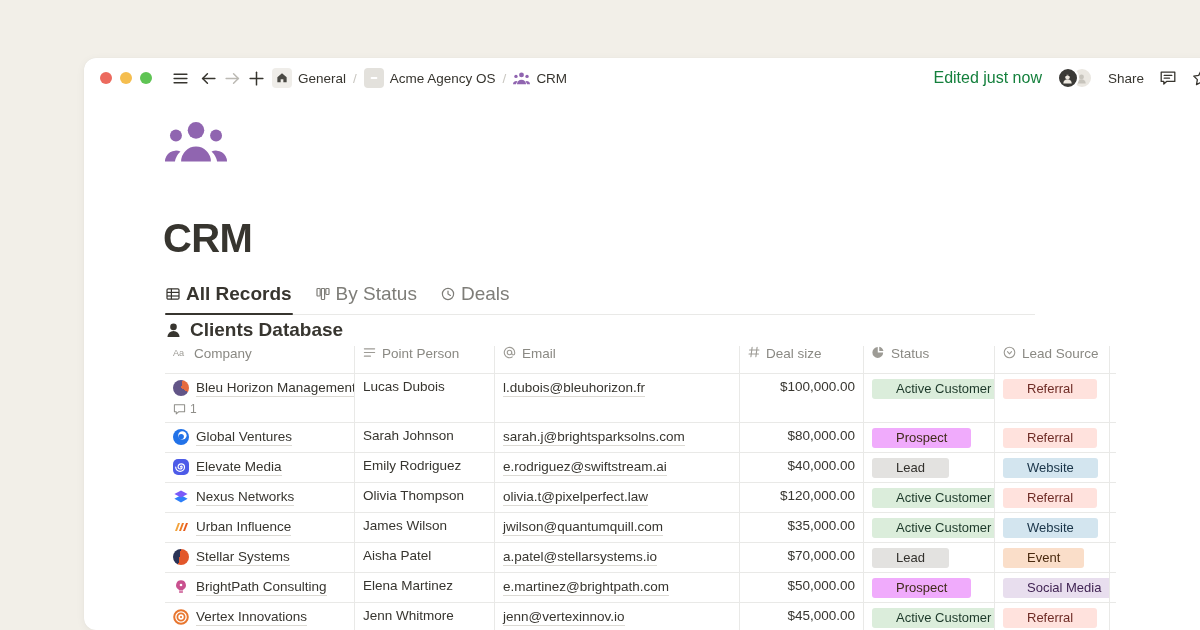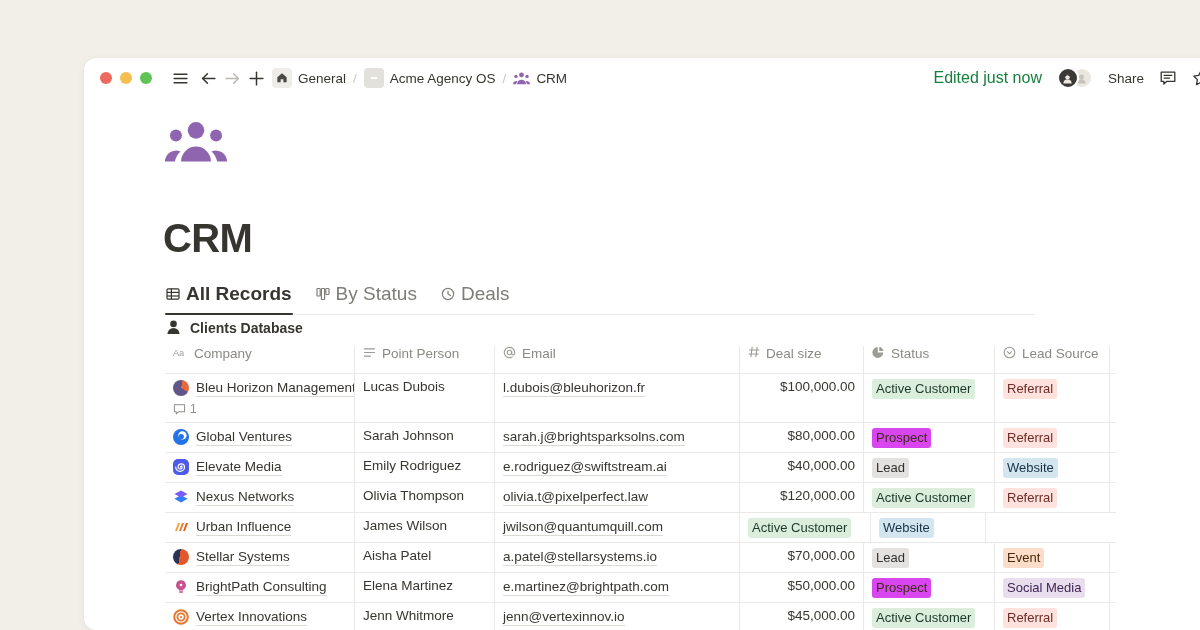--- a/index.html
+++ b/index.html
@@ -32,40 +32,40 @@
   .page-title { position:absolute; left:79px; top:158px; font-size:40px; font-weight:700; letter-spacing:-.6px; color:#37352F; }
 
   
   .tabs { position:absolute; left:81px; top:221px; width:870px; display:flex; gap:22px; border-bottom:1px solid #E9E9E7; }
   .tab { display:flex; align-items:center; gap:6px; font-size:19px; padding:4px 1px 9px 1px; color:#7E7D78; position:relative; cursor:pointer; }
   .tab.active { color:#37352F; font-weight:600; }
   .tab.active::after { content:""; position:absolute; left:0; right:0; bottom:-1px; height:2px; background:#37352F; border-radius:1px; }
 
   
   .section { position:absolute; left:81px; top:261px; display:flex; align-items:center; gap:8px; }
-  .section-title { font-size:14px; font-weight:700; color:#37352F; }
+  .section-title { font-size:19px; font-weight:700; color:#37352F; }
 
   
   .table { position:absolute; left:81px; top:288px; width:951px; font-size:13.5px; }
   .thead { display:flex; height:28px; border-bottom:1px solid #E9E9E7; color:#8A8983; }
   .th { display:flex; align-items:flex-start; gap:6px; padding:0 8px; border-right:1px solid #E9E9E7; overflow:hidden; white-space:nowrap; cursor:pointer; }
   .tr { display:flex; height:30px; border-bottom:1px solid #E9E9E7; }
   .tr.tall { height:49px; }
   .td { padding:5px 8px; border-right:1px solid #E9E9E7; display:flex; align-items:flex-start; overflow:hidden; white-space:nowrap; }
   .c-company{ width:190px; } .c-person{ width:140px; } .c-email{ width:245px; }
   .c-deal{ width:124px; justify-content:flex-end; } .c-status{ width:131px; } .c-source{ width:115px; }
   .company-line { display:flex; align-items:center; gap:7px; }
   .company-name { font-weight:500; color:#37352F; border-bottom:1px solid #DCDAD4; line-height:17px; cursor:pointer; }
   .email-text { color:#37352F; border-bottom:1px solid #DCDAD4; line-height:17px; cursor:pointer; }
   .deal-text { color:#37352F; }
   .comment-badge { display:flex; align-items:center; gap:4px; color:#8F8E89; font-size:12px; margin-top:5px; cursor:pointer; }
   .cellwrap { display:flex; flex-direction:column; align-items:flex-start; }
-  .tag { display:inline-block; border-radius:3px; padding:0 4px; height:20px; line-height:20px; font-size:13px; cursor:pointer; }
+  .tag { display:inline-block; border-radius:3px; padding:0 24px; height:20px; line-height:20px; font-size:13px; cursor:pointer; }
   .tag.green{ background:#DBEDDB; color:#1C3829; }
-  .tag.yellow{ background:#d946ef; color:#402C1B; }
+  .tag.yellow{ background:#f0abfc; color:#402C1B; }
   .tag.gray{ background:#E3E2E0; color:#32302C; }
   .tag.red{ background:#FFE2DD; color:#6E2B25; }
   .tag.blue{ background:#D3E5EF; color:#183347; }
   .tag.orange{ background:#FADEC9; color:#49290E; }
   .tag.purple{ background:#E8DEEE; color:#412454; }
 
   .cicon { width:16px; height:16px; border-radius:50%; flex:none; }
   .cicon.pie { background:conic-gradient(from 12deg, #E56A3F 0deg 108deg, #625587 108deg 360deg); }
   .cicon.duo { background:linear-gradient(100deg, #2A3356 0 42%, #E2572B 42% 100%); }
   svg { display:block; }
@@ -441,20 +441,23 @@
             </svg>
           <span class="company-name">Urban Influence</span>
         </div>
       </div>
       <div class="td c-person">
           <span>James Wilson</span>
         </div>
       <div class="td c-email">
           <span class="email-text">jwilson@quantumquill.com</span>
         </div>
+      <div class="td c-deal">
+          <span class="deal-text">$35,000.00</span>
+        </div>
       <div class="td c-status">
           <span class="tag green">Active Customer</span>
         </div>
       <div class="td c-source">
           <span class="tag blue">Website</span>
         </div>
     </div>
 
     <div class="tr">
       <div class="td c-company">

